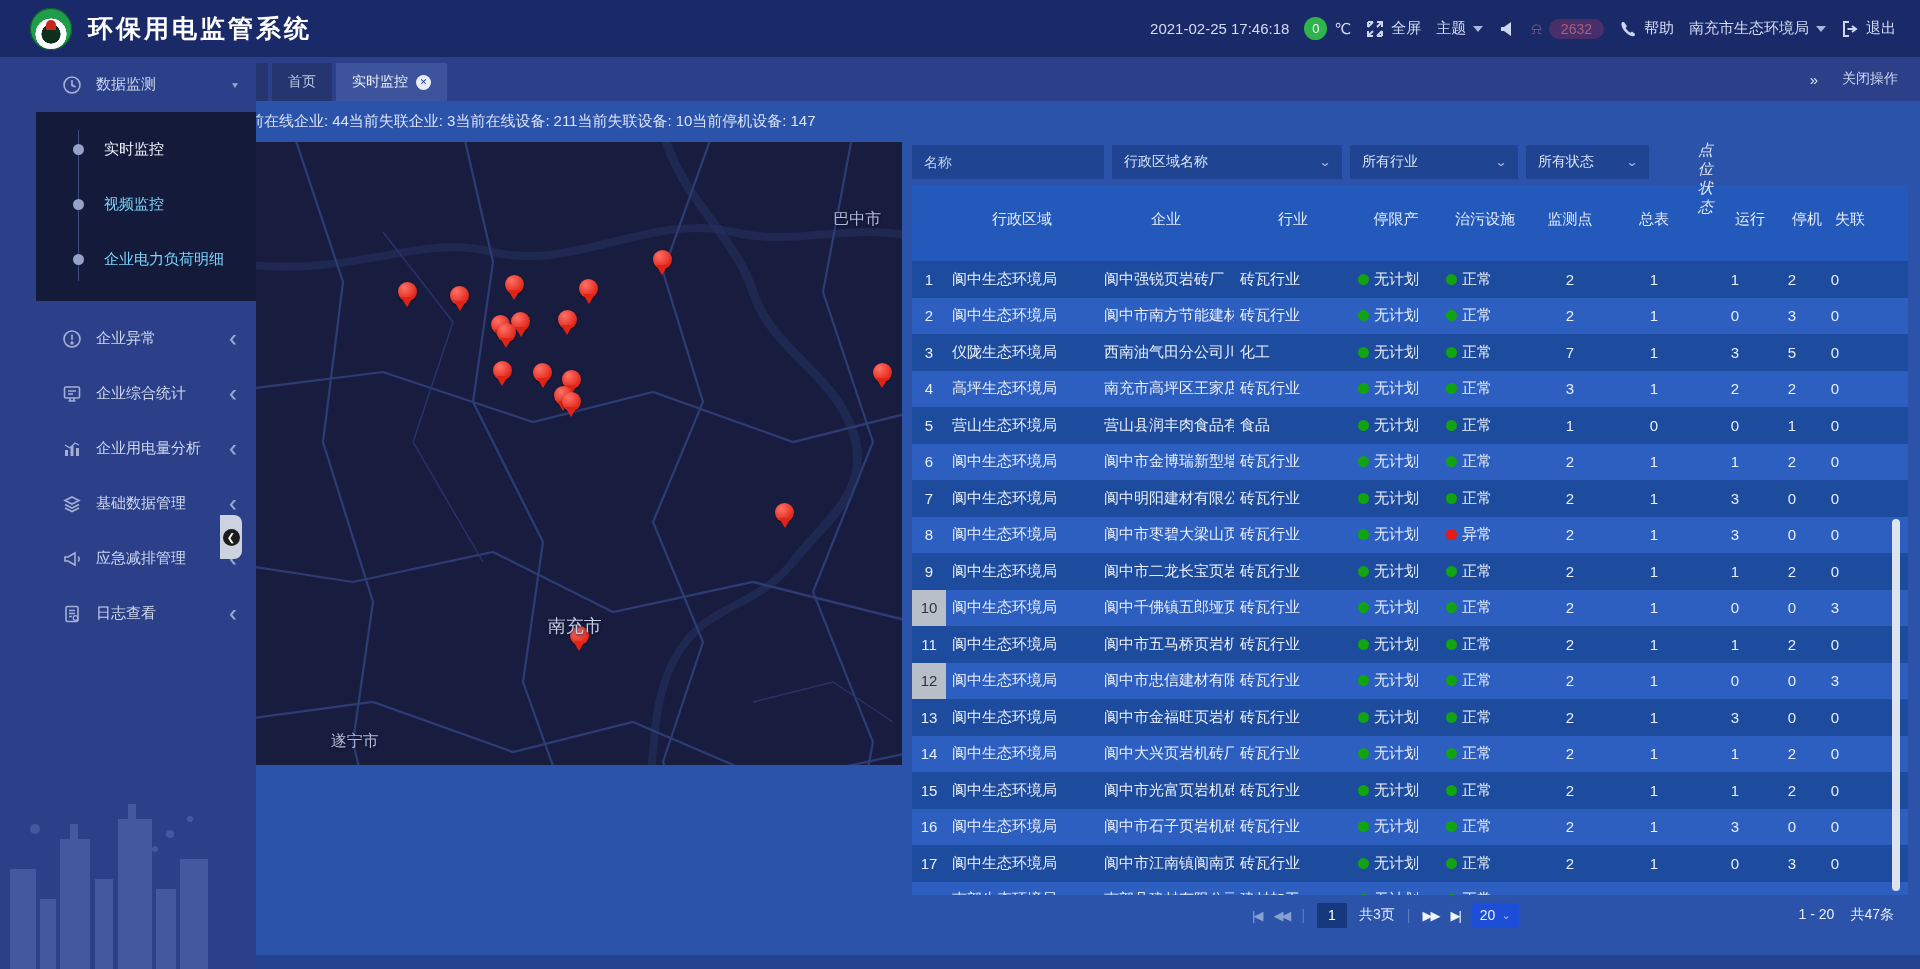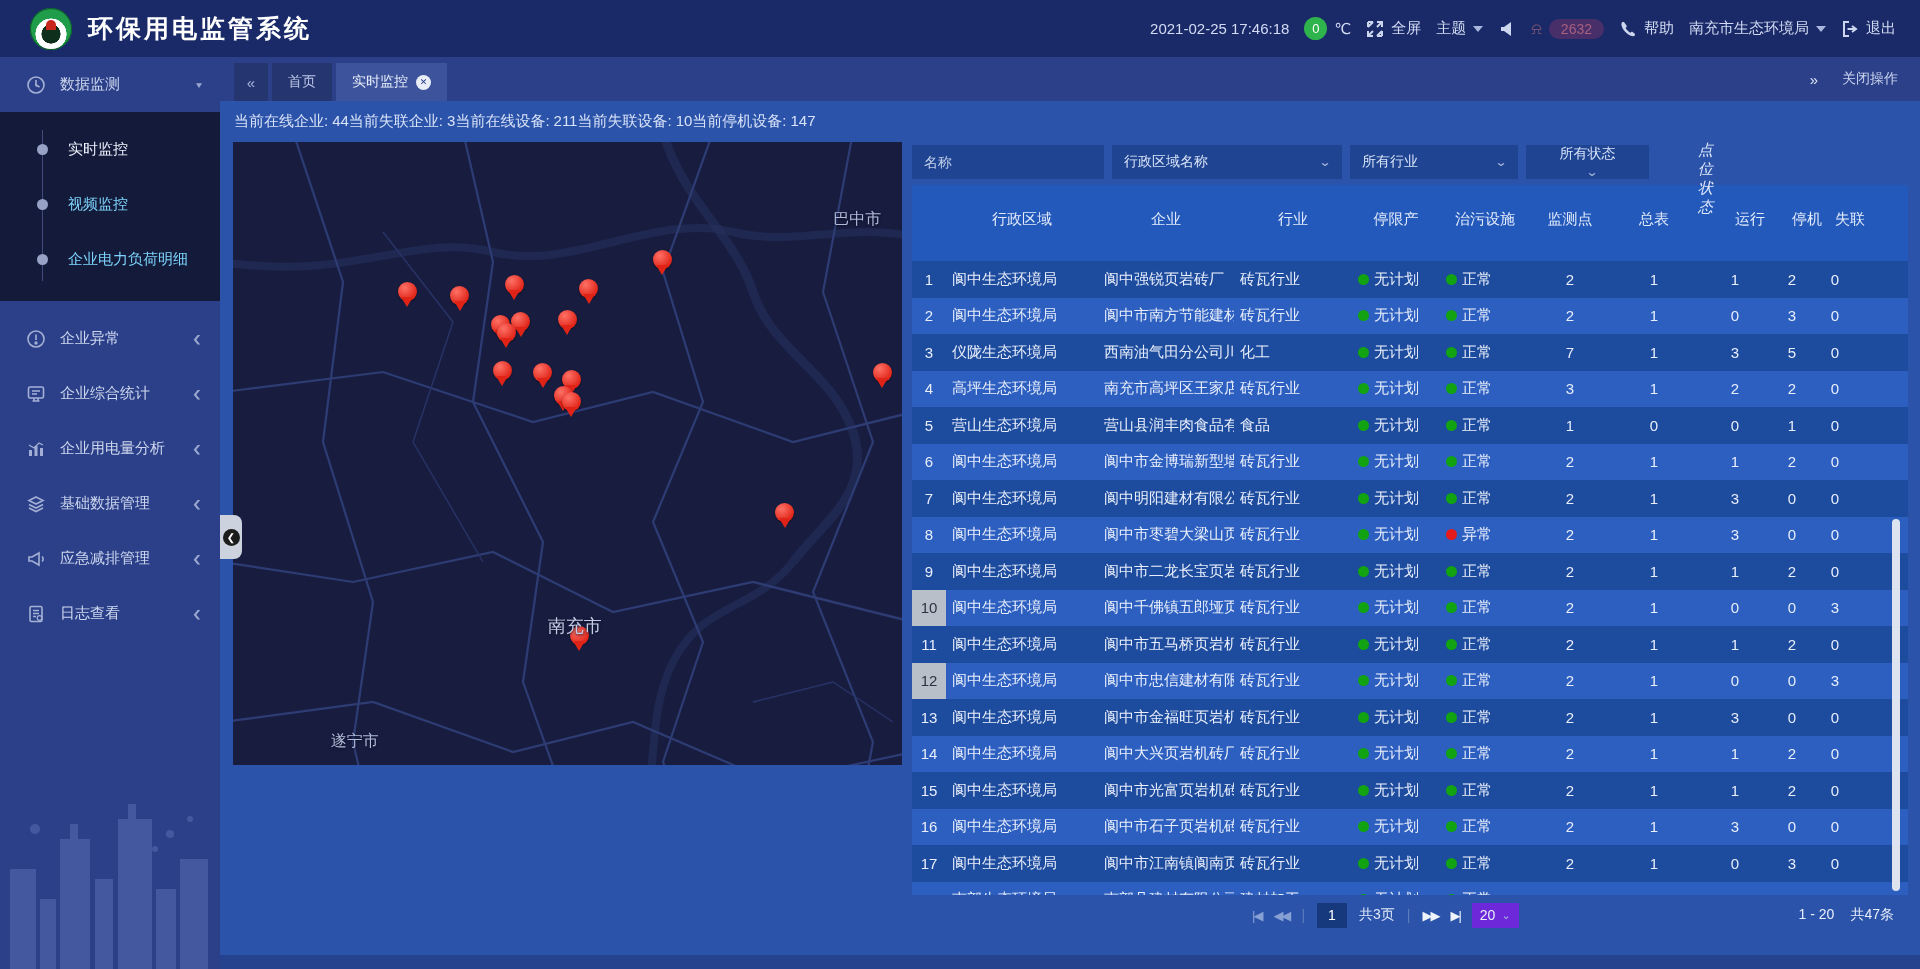--- a/index.html
+++ b/index.html
@@ -19,21 +19,21 @@
   .top-right{margin-left:auto;display:flex;align-items:center;gap:15px;padding-right:24px;font-size:15px;color:#d3dcf4;}
   .top-item{display:flex;align-items:center;gap:7px;white-space:nowrap;cursor:default;}
   .temp-badge{width:23px;height:23px;border-radius:50%;background:#2fb34c;color:#fff;
               display:flex;align-items:center;justify-content:center;font-size:13px;}
   .caret-down{width:0;height:0;border-left:5px solid transparent;border-right:5px solid transparent;border-top:6px solid #aab7dd;display:inline-block;}
   .badge-pill{background:rgba(195,62,112,.28);color:#a8607e;border-radius:11px;padding:2px 12px;font-size:14px;}
   .bell-glyph{color:#8c5874;font-size:16px;}
   .ticon{width:18px;height:18px;flex:0 0 auto;}
 
   
-  .sidebar{position:absolute;left:0;top:57px;width:220px;height:912px;background:#2b4089;z-index:20;overflow:hidden;}
+  .sidebar{position:absolute;left:0;top:57px;width:220px;height:912px;background:#2b4089;z-index:20;overflow:hidden;padding-left:36px;}
   .side-group{height:55px;display:flex;align-items:center;padding:0 18px 0 26px;gap:14px;font-size:15px;color:#cdd6ee;cursor:pointer;}
   .side-group .sicon{width:20px;height:20px;flex:0 0 auto;opacity:.85;}
   .side-group .chev{margin-left:auto;color:#9aa7cf;font-size:12px;transform:scaleY(.8);}
   .submenu{background:#141b3a;padding:10px 0 14px 0;position:relative;}
   .submenu .rail{position:absolute;left:42px;top:18px;bottom:20px;width:1px;background:#3f4c7c;}
   .sub-item{height:55px;display:flex;align-items:center;padding-left:68px;font-size:15px;color:#7dd3fc;position:relative;cursor:pointer;}
   .sub-item .dot{position:absolute;left:37px;width:11px;height:11px;border-radius:50%;background:#97a2c6;}
   .sub-item.active{color:#eef2fc;}
   .skyline{position:absolute;left:0;bottom:0;width:220px;height:190px;opacity:.35;}
 
@@ -71,21 +71,21 @@
   
   .right-panel{position:absolute;left:692px;top:44px;width:996px;}
   .filters{display:flex;height:34px;gap:8px;}
   .f-input{width:168px;background:#1e4492;border:0;outline:0;color:#e8eefb;font-size:14px;padding:0 12px;font-family:inherit;}
   .f-input::placeholder{color:#c2cfea;}
   .f-select{background:#1e4492;color:#d8e2f8;font-size:14px;display:flex;align-items:center;padding:0 12px;cursor:pointer;}
   .f-select .lbl{flex:1;}
   .f-select .v{color:#aab8de;font-size:12px;margin-left:10px;transform:scaleX(1.3);}
   .f-region{width:206px;}
   .f-industry{width:144px;}
-  .f-status{width:99px;flex-direction:column;}
+  .f-status{width:99px;}
 
   .grid{display:grid;grid-template-columns:34px 152px 136px 118px 88px 90px 80px 88px 74px 40px 46px 50px;}
   .thead{margin-top:6px;height:76px;background:#2259ba;font-size:15px;color:#e2eafc;position:relative;}
   .thead .th{display:flex;align-items:center;justify-content:center;height:68px;}
   .thead .group{grid-column:9 / 13;display:flex;flex-direction:row;height:68px;}
   .thead .group .g-top{height:32px;display:flex;align-items:flex-end;justify-content:center;font-style:italic;padding-bottom:2px;}
   .thead .group .g-bot{flex:1;display:grid;grid-template-columns:74px 40px 46px 50px;}
   .thead .group .g-bot span{display:flex;align-items:center;justify-content:center;}
 
   .tbody{height:634px;overflow:hidden;position:relative;}
@@ -102,21 +102,21 @@
   .sdot.red{background:#e51a1a;}
   .vscroll{position:absolute;right:8px;top:258px;width:8px;height:372px;border-radius:4px;background:#dde3ef;cursor:pointer;}
 
   .pagination{height:40px;display:flex;align-items:center;font-size:14px;color:#dfe8fa;}
   .pg-controls{margin-left:340px;display:flex;align-items:center;gap:12px;}
   .pg-btn{cursor:pointer;font-size:13px;letter-spacing:-2px;}
   .pg-btn.muted{color:#87a0d4;}
   .pg-btn.lit{color:#eef3fc;}
   .pg-sep{color:#5d7cc0;}
   .pg-page{width:30px;height:25px;background:#16397e;display:flex;align-items:center;justify-content:center;color:#fff;}
-  .pg-size{height:25px;background:#6d28d9;display:flex;align-items:center;gap:6px;padding:0 8px;cursor:pointer;color:#e8eefb;}
+  .pg-size{height:25px;background:#1d4ed8;display:flex;align-items:center;gap:6px;padding:0 8px;cursor:pointer;color:#e8eefb;}
   .pg-size .v{font-size:11px;color:#aab8de;}
   .pg-total{margin-left:auto;display:flex;gap:16px;padding-right:14px;color:#e8eefb;}
 
   .bottom-strip{position:absolute;left:0;bottom:0;width:1700px;height:14px;background:#24428e;}
 </style>
 </head>
 <body>
 
 <div class="app">
 

